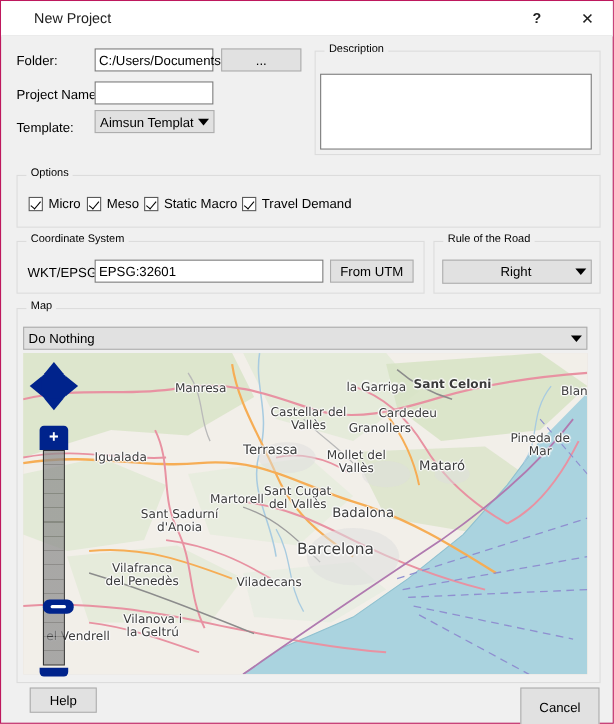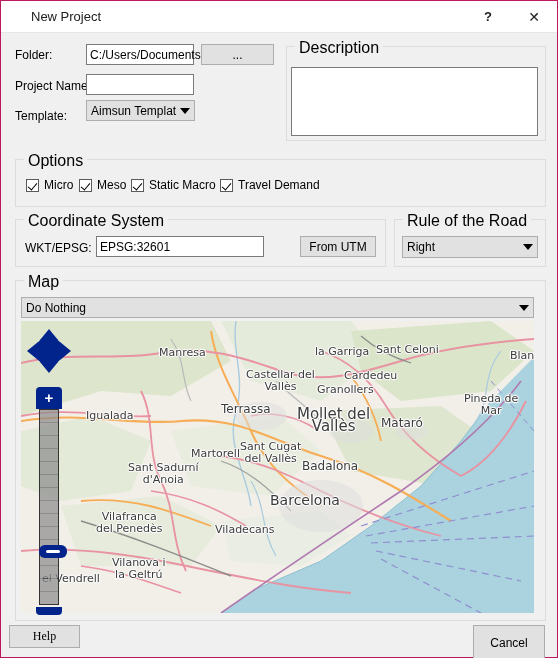--- a/index.html
+++ b/index.html
@@ -61,21 +61,21 @@
     border-left:5px solid transparent;border-right:5px solid transparent;
     border-top:6px solid #000;
   }
   
   .group{
     position:absolute;box-sizing:border-box;
     border:1px solid #dcdcdc;
   }
   .group>.gtitle{
     position:absolute;top:-8px;left:8px;background:#f0f0f0;
-    padding:0 4px;font-size:16px;color:#000;white-space:nowrap;
+    padding:0 4px;font-size:10px;color:#000;white-space:nowrap;
   }
   
   .chk{position:absolute;display:flex;align-items:center;}
   .chk .box{
     width:13px;height:13px;box-sizing:border-box;
     border:1px solid #5a5a5a;background:#fff;position:relative;
     flex:0 0 auto;
   }
   .chk .box::after{
     content:"";position:absolute;left:3px;top:1px;
@@ -190,27 +190,27 @@
   </div>
   <div class="chk" style="left:219px;top:177px;">
     <span class="box"></span>
     <span class="ctext">Travel Demand</span>
   </div>
 
   <div class="group" style="left:14px;top:218px;width:371px;height:48px;">
     <span class="gtitle">Coordinate System</span>
   </div>
   <div class="lbl" style="left:24px;top:240px;">WKT/EPSG:</div>
-  <div class="txtfield" style="left:95px;top:235px;width:168px;height:21px;">EPSG:32601</div>
+  <div class="txtfield" style="left:85px;top:235px;width:208px;height:21px;">EPSG:32601</div>
   <div class="btn" style="left:299px;top:235px;width:76px;height:21px;">From UTM</div>
 
   <div class="group" style="left:393px;top:218px;width:152px;height:48px;">
     <span class="gtitle">Rule of the Road</span>
   </div>
-  <div class="combo" style="left:401px;top:235px;width:136px;height:22px;">
+  <div class="combo" style="left:401px;top:235px;width:136px;height:22px;padding-left:48px;">
     <span class="cval">Right</span>
     <span class="arrow">
         <i></i>
       </span>
   </div>
 
   <div class="group" style="left:14px;top:279px;width:531px;height:341px;">
     <span class="gtitle">Map</span>
   </div>
   <div class="combo" style="left:20px;top:296px;width:513px;height:21px;">
@@ -278,27 +278,27 @@
 
       <path d="M200,292 C260,250 320,210 380,170 C430,135 470,100 500,60" fill="none" stroke="#b07ab0" stroke-width="1.6"></path>
     </svg>
     <div>
         <div class="maplabel" style="font-size: 11px; line-height: 12px; left: 138px; top: 26px;">Manresa</div>
         <div class="maplabel" style="font-size: 11px; line-height: 12px; left: 65px; top: 77px; margin-top: 12px;">Igualada</div>
         <div class="maplabel" style="font-size: 11px; line-height: 12px; left: 225px; top: 48px;">Castellar del
 Vallès</div>
         <div class="maplabel" style="font-size: 12px; line-height: 13px; left: 200px; top: 82px;">Terrassa</div>
         <div class="maplabel" style="font-size: 11px; line-height: 12px; left: 294px; top: 25px;">la Garriga</div>
-        <div class="maplabel" style="font-size: 11px; line-height: 12px; left: 355px; top: 23px;">Sant Celoni</div>
+        <div class="maplabel" style="font-size: 11px; line-height: 12px; left: 355px; top: 23px; font-weight: bold;">Sant Celoni</div>
         <div class="maplabel" style="font-size: 11px; line-height: 12px; left: 489px; top: 29px;">Blanes</div>
         <div class="maplabel" style="font-size: 11px; line-height: 12px; left: 323px; top: 49px;">Cardedeu</div>
         <div class="maplabel" style="font-size: 11px; line-height: 12px; left: 296px; top: 63px;">Granollers</div>
         <div class="maplabel" style="font-size: 11px; line-height: 12px; left: 443px; top: 72px;">Pineda de
 Mar</div>
-        <div class="maplabel" style="font-size: 15px; line-height: 12px; left: 276px; top: 87px;">Mollet del
+        <div class="maplabel" style="font-size: 11px; line-height: 12px; left: 276px; top: 87px;">Mollet del
 Vallès</div>
         <div class="maplabel" style="font-size: 12px; line-height: 13px; left: 360px; top: 96px;">Mataró</div>
         <div class="maplabel" style="font-size: 11px; line-height: 12px; left: 170px; top: 127px;">Martorell</div>
         <div class="maplabel" style="font-size: 11px; line-height: 12px; left: 219px; top: 120px;">Sant Cugat
 del Vallès</div>
         <div class="maplabel" style="font-size: 12px; line-height: 13px; left: 281px; top: 139px;">Badalona</div>
         <div class="maplabel" style="font-size: 11px; line-height: 12px; left: 107px; top: 141px;">Sant Sadurní
 d'Anoia</div>
         <div class="maplabel" style="font-size: 14px; line-height: 15px; left: 249px; top: 172px;">Barcelona</div>
         <div class="maplabel" style="font-size: 11px; line-height: 12px; left: 194px; top: 203px;">Viladecans</div>
@@ -322,17 +322,17 @@
   <div class="zoomctl">
     <div class="zoom-plus">+</div>
     <div class="zoom-track">
       <div class="zoom-handle">
           <i></i>
         </div>
     </div>
     <div class="zoom-minus"></div>
   </div>
 
-  <div class="btn" style="left:8px;top:624px;width:71px;height:23px;font-family:Liberation Serif, serif;">Help</div>
+  <div class="btn" style="left:26px;top:624px;width:61px;height:23px;">Help</div>
   <div class="btn default" style="left:390px;top:624px;width:72px;height:23px;margin-top:40px;">OK</div>
   <div class="btn" style="left:472px;top:624px;width:72px;height:36px;">Cancel</div>
 
 </div>
 
 </body></html>

